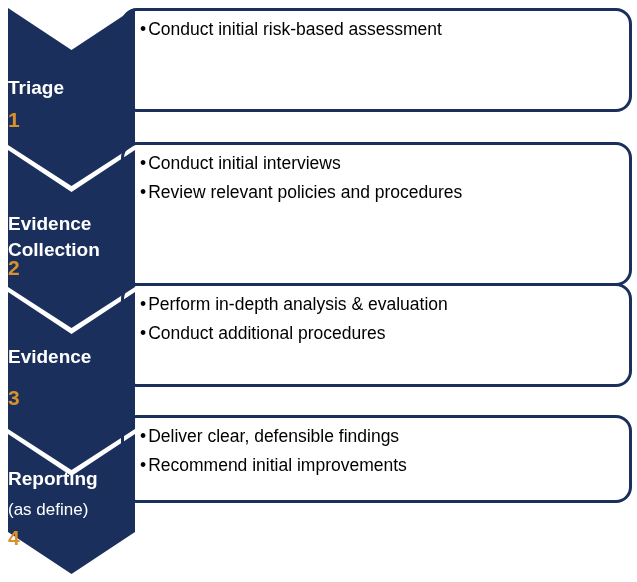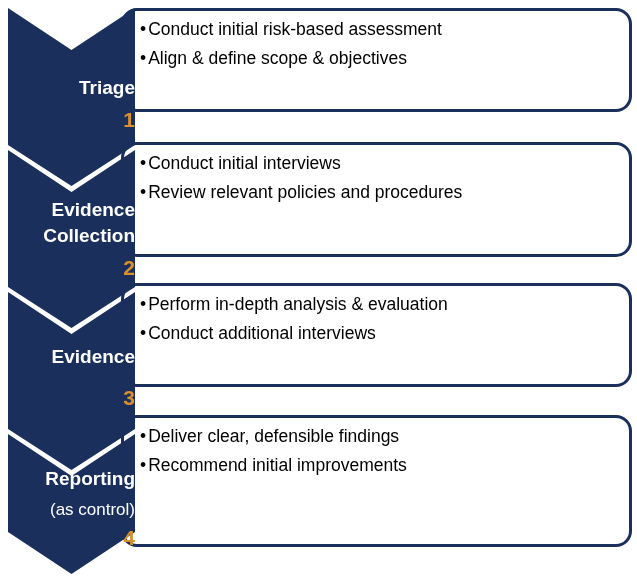--- a/index.html
+++ b/index.html
@@ -12,56 +12,55 @@
 
   .chevron{position:absolute;left:8px;top:0;z-index:2;display:block;}
 
   .box{
     position:absolute;left:121px;width:511px;box-sizing:border-box;z-index:1;
     background:#fff;border:3px solid var(--navy,#1A2F5C);border-radius:16px;
     display:flex;flex-direction:column;justify-content:flex-start;
     padding:4px 10px 4px 16px;
   }
   .s1 .box{top:0;height:104px}
-  .s2 .box{top:-8px;height:115px}
+  .s2 .box{top:-8px;height:144px}
   .s3 .box{top:-9px;height:104px}
-  .s4 .box{top:-19px;height:132px}
+  .s4 .box{top:-19px;height:88px}
 
   .bullet{
     display:flex;align-items:baseline;color:#000;
     font-size:17.5px;line-height:29px;white-space:nowrap;
   }
   .bullet::before{content:"\2022";margin-right:2px;font-size:17.5px;}
 
   .label,.sub,.num{
-    position:absolute;left:8px;width:127px;text-align:right;z-index:3;
+    position:absolute;left:8px;width:127px;text-align:left;z-index:3;
   }
   .label{color:#fff;font-weight:bold;font-size:19px;line-height:26px;}
   .sub{color:#fff;font-size:17px;line-height:24px;}
   .num{color:var(--gold,#D9912C);font-weight:bold;font-size:21px;line-height:26px;}
 
   .s1 .label{top:67px}  .s1 .num{top:99px}
-  .s2 .label{top:47px}  .s2 .num{top:105px}
+  .s2 .label{top:61px}  .s2 .num{top:105px}
   .s3 .label{top:52px}  .s3 .num{top:93px}
   .s4 .label{top:32px}  .s4 .sub{top:64px}  .s4 .num{top:91px}
 </style>
 </head>
 <body>
 
 <div class="canvas">
 
   <section class="stage s1">
     <svg class="chevron" width="127" height="178" viewBox="0 0 127 178">
       <polygon points="0,0 63.5,42 127,0 127,137 63.5,178 0,137" style="fill:var(--navy,#1A2F5C)"></polygon>
     </svg>
     <div class="label">Triage</div>
     <div class="num">1</div>
     <div class="box">
       <div class="bullet">Conduct initial risk-based assessment</div>
-      <div class="bullet">Align &amp; define scope &amp; objectives</div>
     </div>
   </section>
 
   <section class="stage s2">
     <svg class="chevron" width="127" height="178" viewBox="0 0 127 178">
       <polygon points="0,0 63.5,42 127,0 127,137 63.5,178 0,137" style="fill:var(--navy,#1A2F5C)"></polygon>
     </svg>
     <div class="label">Evidence Collection</div>
     <div class="num">2</div>
     <div class="box">
@@ -71,30 +70,30 @@
   </section>
 
   <section class="stage s3">
     <svg class="chevron" width="127" height="178" viewBox="0 0 127 178">
       <polygon points="0,0 63.5,42 127,0 127,137 63.5,178 0,137" style="fill:var(--navy,#1A2F5C)"></polygon>
     </svg>
     <div class="label">Evidence</div>
     <div class="num">3</div>
     <div class="box">
       <div class="bullet">Perform in-depth analysis &amp; evaluation</div>
-      <div class="bullet">Conduct additional interviews</div>
+      <div class="bullet">Conduct additional procedures</div>
     </div>
   </section>
 
   <section class="stage s4">
     <svg class="chevron" width="127" height="140" viewBox="0 0 127 140">
       <polygon points="0,0 63.5,42 127,0 127,98 63.5,140 0,98" style="fill:var(--navy,#1A2F5C)"></polygon>
     </svg>
     <div class="label">Reporting</div>
-    <div class="sub">(as control)</div>
+    <div class="sub">(as define)</div>
     <div class="num">4</div>
     <div class="box">
       <div class="bullet">Deliver clear, defensible findings</div>
       <div class="bullet">Recommend initial improvements</div>
     </div>
   </section>
 
 </div>
 
 </body></html>

